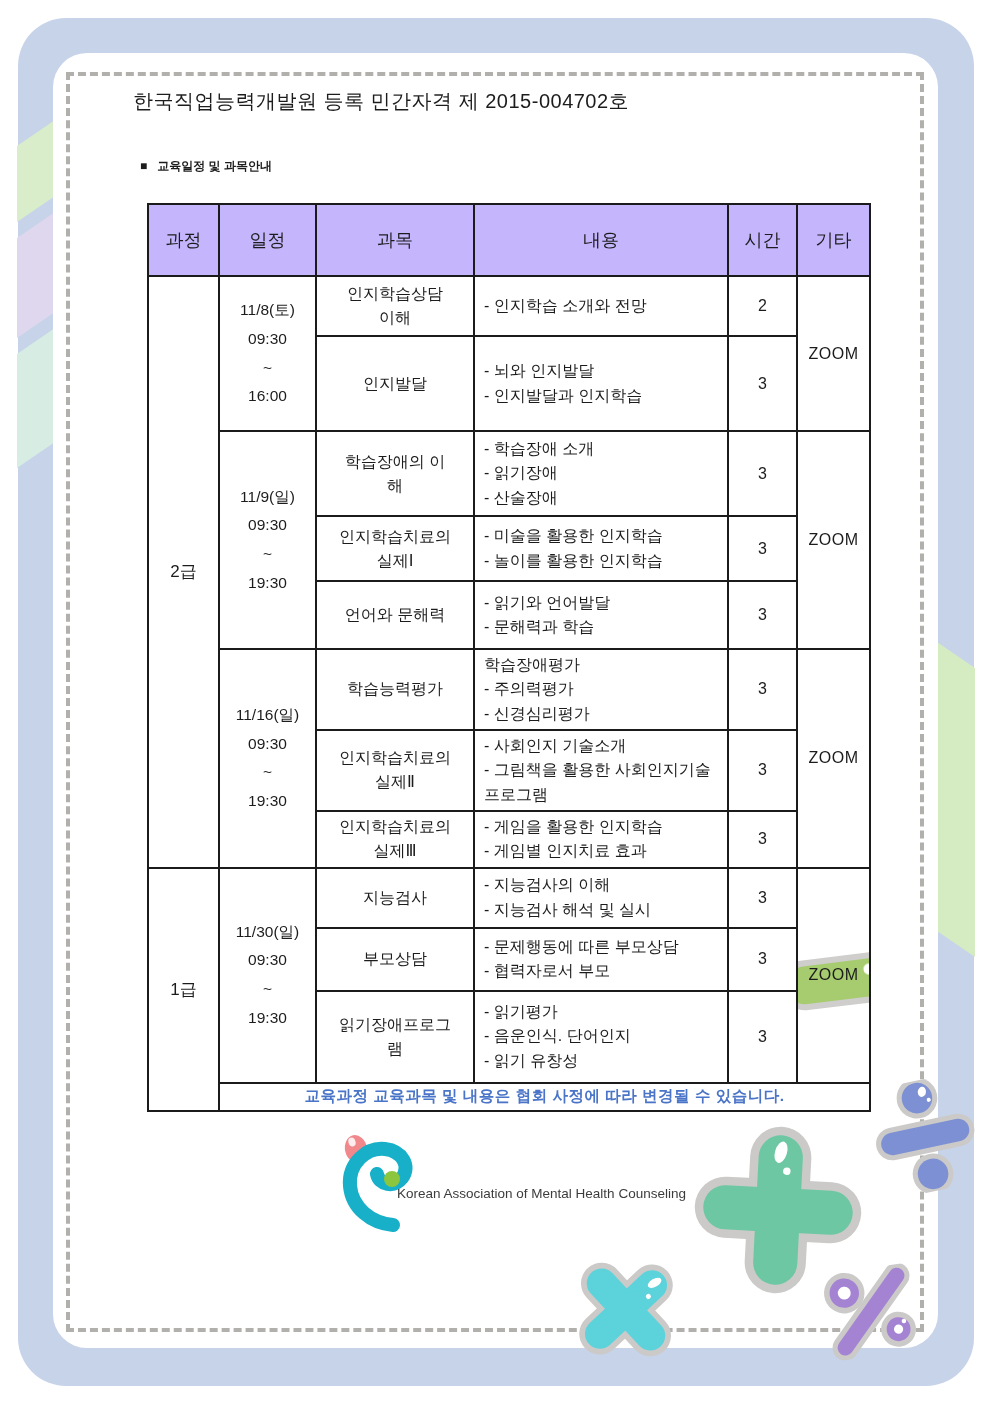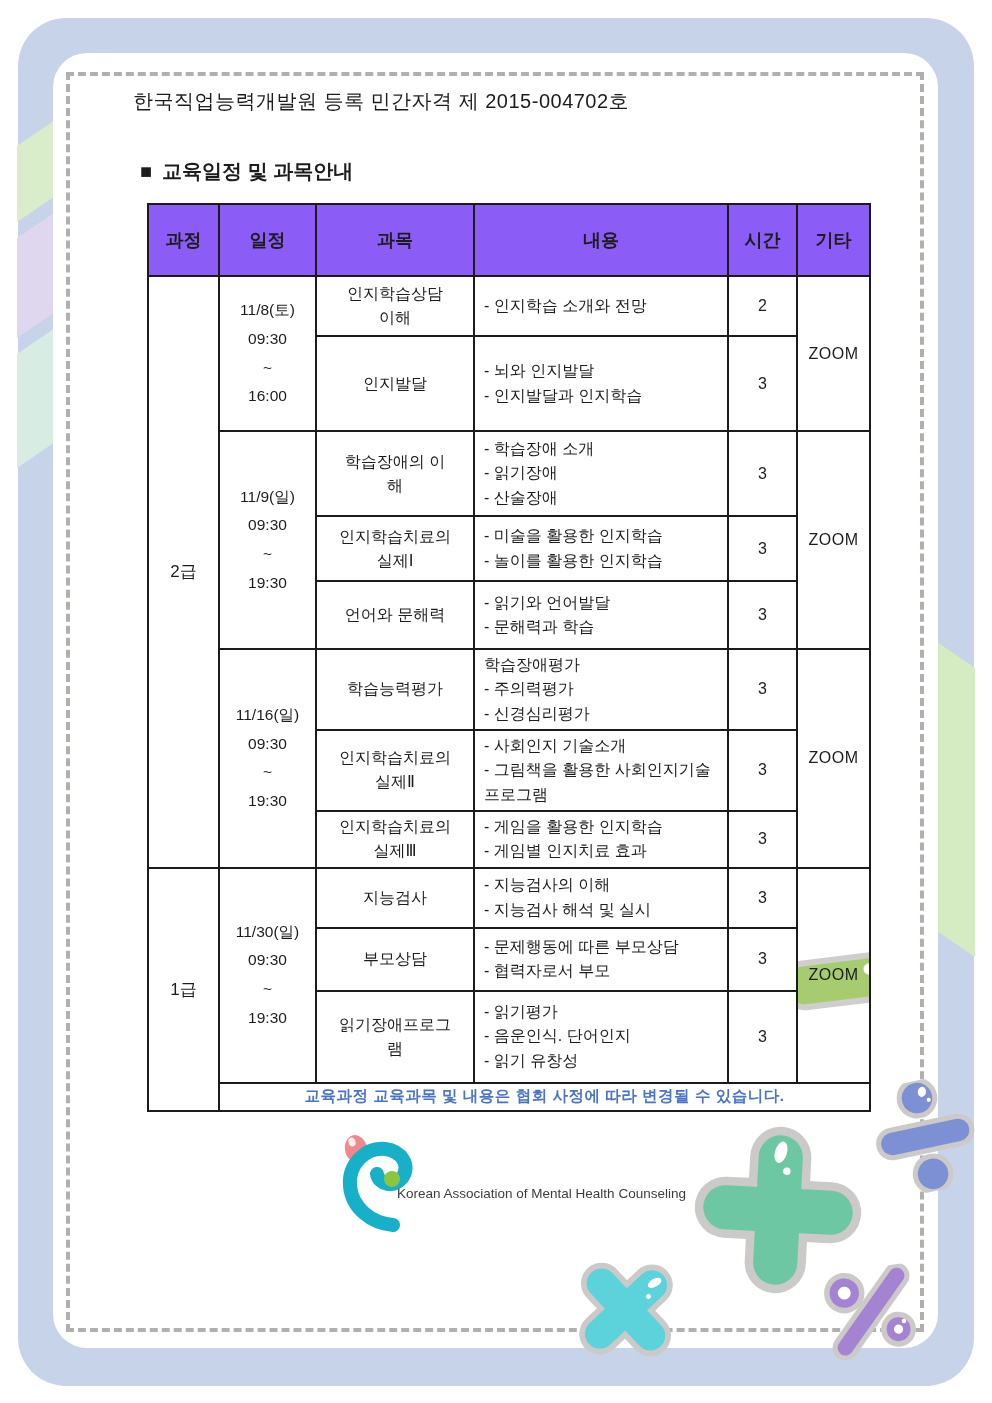--- a/index.html
+++ b/index.html
@@ -23,28 +23,28 @@
   .strip-green-r  { left:937px; top:642px; width:38px; height:315px; background:#d5ecc3;
                     clip-path:polygon(0 0,100% 26px,100% 100%,0 calc(100% - 26px)); }
   
   .page { position:absolute; left:53px; top:53px; width:885px; height:1295px;
           background:#ffffff; border-radius:34px; z-index:3; }
   .dashed-border { position:absolute; left:66px; top:72px; width:850px; height:1252px;
           border:4px dashed #b2b0ac; z-index:4; }
   .layer { position:absolute; z-index:6; }
 
   .reg-line { left:133px; top:88px; font-size:20px; letter-spacing:0.5px; }
-  .sec-title { left:140px; top:158px; font-size:20px; font-weight:bold; }
+  .sec-title { left:140px; top:158px; font-size:12px; font-weight:bold; }
   .sec-title .bullet { margin-right:10px; }
 
   
   table.schedule { position:absolute; left:147px; top:203px; z-index:6;
           border-collapse:collapse; table-layout:fixed; width:722px; }
   .schedule th, .schedule td { border:2px solid #1b1b1b; padding:0; overflow:hidden; }
-  .schedule th { background:#8b5cf6; font-size:18px; font-weight:bold; text-align:center; }
+  .schedule th { background:#c4b5fd; font-size:18px; font-weight:normal; text-align:center; }
   .schedule td { font-size:16px; text-align:center; vertical-align:middle; }
   td.course { font-size:17px; }
   td.sched  { line-height:1.85; font-size:15.5px;margin-left:18px; }
   td.subj   { padding:2px 20px; line-height:1.5; }
   td.cont   { text-align:left; padding:3px 6px 3px 9px; line-height:1.52; }
   td.hours  { font-size:16px; }
   td.zoomc  { font-size:16px; letter-spacing:0.5px; position:relative;text-align:center; }
   td.zoomc.hl::before { content:""; position:absolute; z-index:-1;
       left:-18px; top:50%; margin-top:-19px; width:108px; height:38px;
       background:radial-gradient(circle at 78% 28%, #ffffff 0 5px, rgba(255,255,255,0) 6px),

